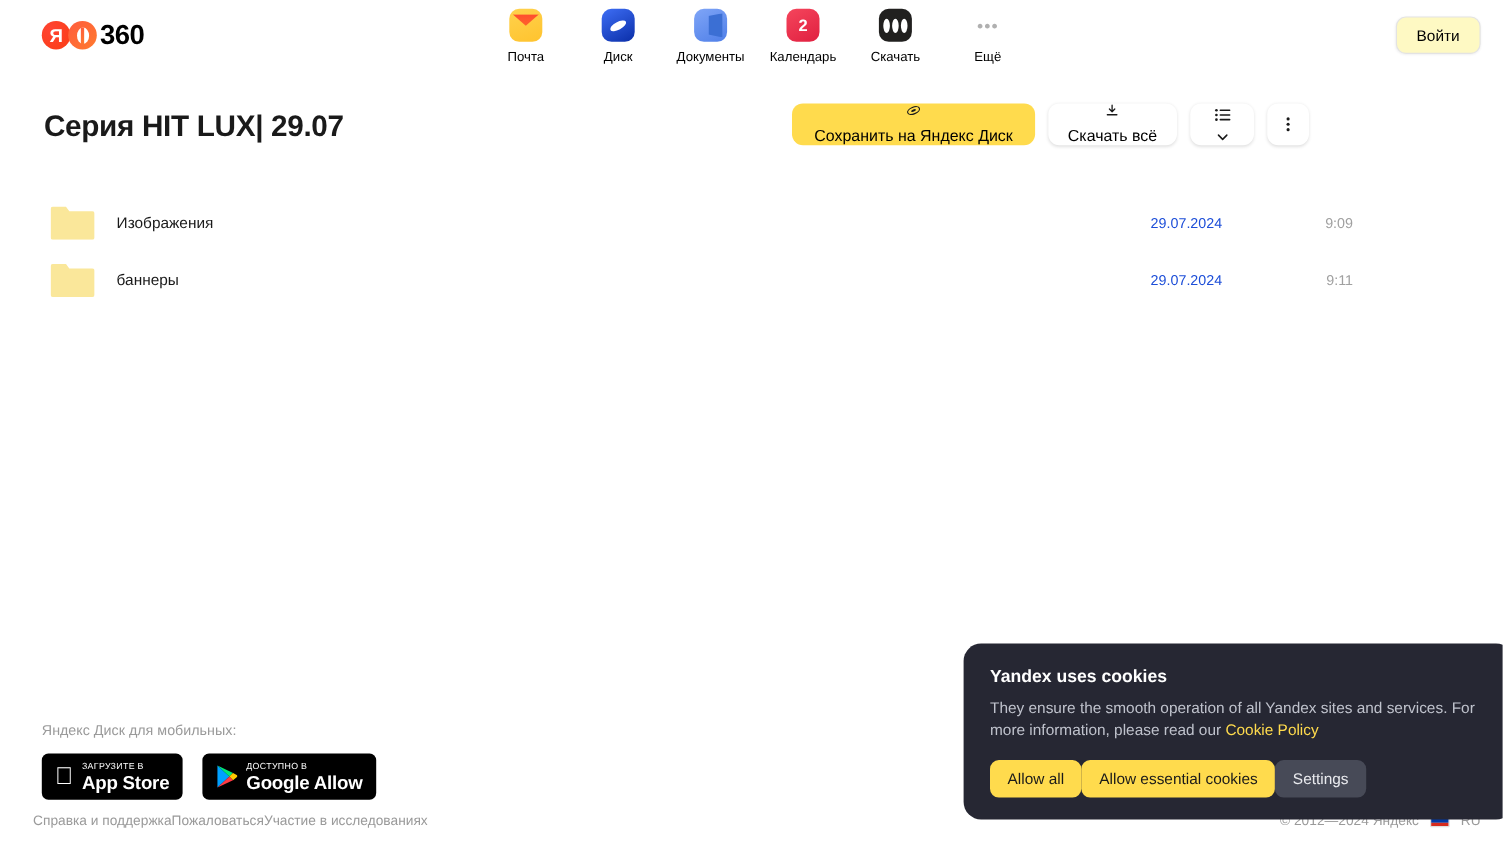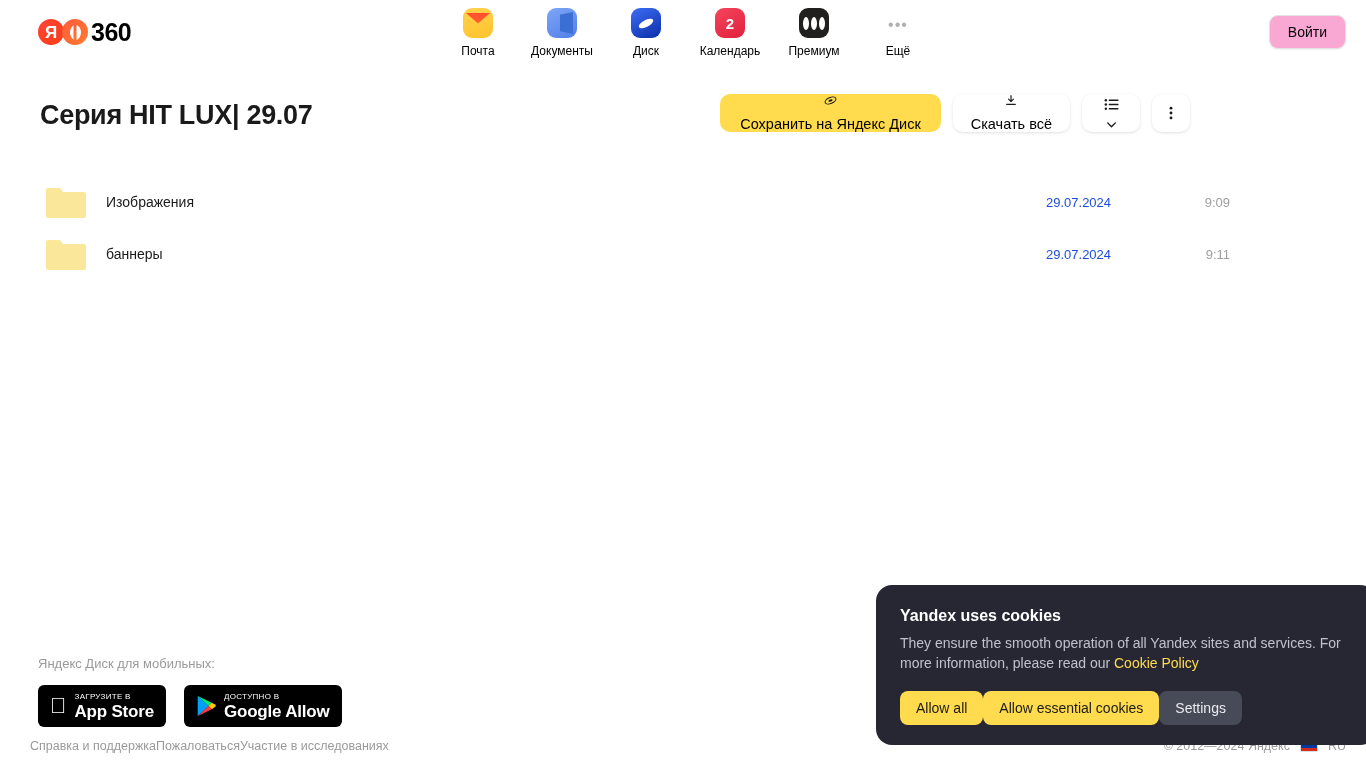--- a/index.html
+++ b/index.html
@@ -154,21 +154,21 @@
                letter-spacing: 1px; align-items: flex-start; padding-top: 8px; }
 
   .login-btn {
     position: absolute;
     right: 20px;
     top: 15px;
     height: 34px;
     padding: 0 18px;
     border-radius: 9px;
     border: 1px solid #e3e3e3;
-    background: #f9a8d4;
+    background: #fef9c3;
     font-family: inherit;
     font-size: 14px;
     color: #000;
     cursor: pointer;
     box-shadow: 0 1px 2px rgba(0,0,0,.06);
   }
 
   
   .titlebar {
     position: absolute;
@@ -412,41 +412,41 @@
   </div>
 
   <div class="nav">
 
     <div class="nav-item">
       <span class="nav-ico ico-mail"></span>
       <span class="nav-label">Почта</span>
     </div>
 
     <div class="nav-item">
+      <span class="nav-ico ico-disk"></span>
+      <span class="nav-label">Диск</span>
+    </div>
+
+    <div class="nav-item">
       <span class="nav-ico ico-docs"></span>
       <span class="nav-label">Документы</span>
-    </div>
-
-    <div class="nav-item">
-      <span class="nav-ico ico-disk"></span>
-      <span class="nav-label">Диск</span>
     </div>
 
     <div class="nav-item">
       <span class="nav-ico ico-cal">2</span>
       <span class="nav-label">Календарь</span>
     </div>
 
     <div class="nav-item">
       <span class="nav-ico ico-prem">
           <i class="pe"></i>
           <i class="pe"></i>
           <i class="pe"></i>
         </span>
-      <span class="nav-label">Премиум</span>
+      <span class="nav-label">Скачать</span>
     </div>
 
     <div class="nav-item">
       <span class="nav-ico ico-more">•••</span>
       <span class="nav-label">Ещё</span>
     </div>
 
   </div>
 
   <button class="login-btn">Войти</button>

